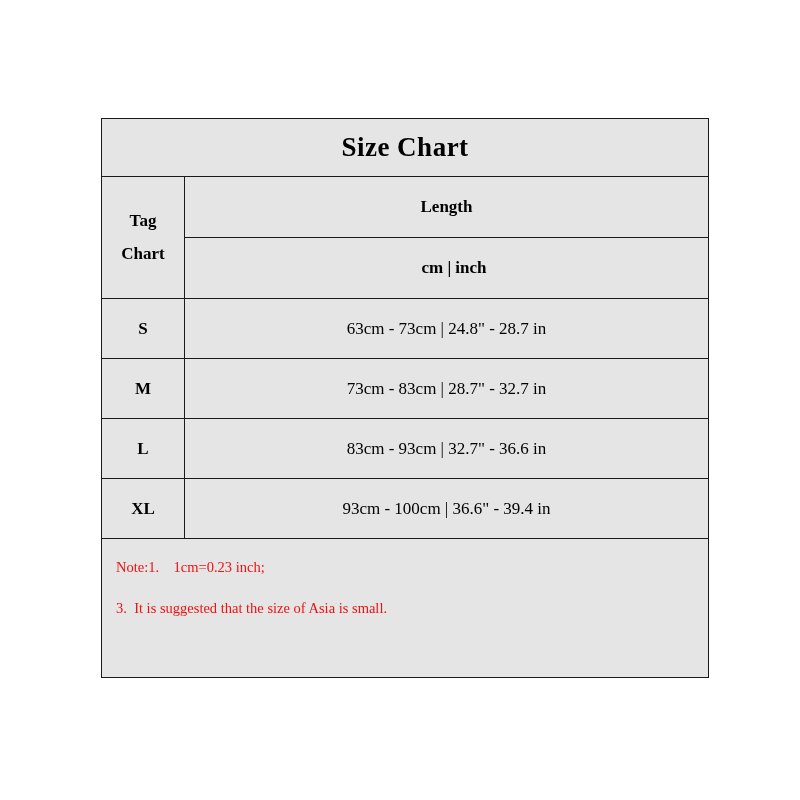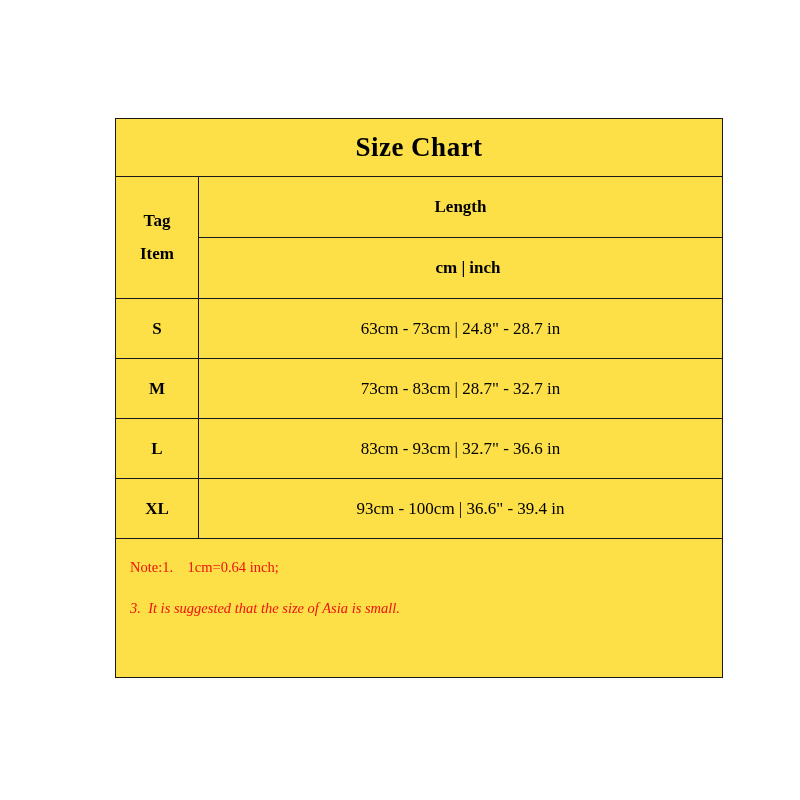--- a/index.html
+++ b/index.html
@@ -14,27 +14,27 @@
     color: #000000;
   }
   .page {
     position: relative;
     width: 800px;
     height: 800px;
     box-sizing: border-box;
   }
   .chart-wrap {
     position: absolute;
-    left: 115px;
+    left: 101px;
     top: 118px;
     width: 608px;
     height: 560px;
     border: 1px solid #1a1a1a;
     box-sizing: border-box;
-    background: #fde047;
+    background: #e5e5e5;
   }
   .title-row {
     height: 57px;
     border-bottom: 1px solid #1a1a1a;
     display: flex;
     align-items: center;
     justify-content: center;
   }
   .title-row .title {
     font-size: 27px;
@@ -92,39 +92,38 @@
     color: #ee1111;
     font-size: 14.5px;
     line-height: 1.5;
   }
   .note-line {
     margin-bottom: 19px;
     white-space: pre;
   }
   .note-line:last-child {
     margin-bottom: 17px;
-    font-style: italic;
   }
 </style>
 </head>
 <body>
 
 <div class="page">
   <div class="chart-wrap">
 
     <div class="title-row">
       <span class="title">Size Chart</span>
     </div>
 
     <table class="size-table">
       <tbody>
           <tr>
         <td rowspan="2" class="tag-cell">
           <div>Tag</div>
-          <div>Item</div>
+          <div>Chart</div>
         </td>
         <td class="hdr">Length</td>
       </tr>
       <tr>
         <td class="sub-hdr">cm | inch</td>
       </tr>
 
       <tr class="body-row">
         <td class="sz">S</td>
         <td class="val">63cm - 73cm | 24.8" - 28.7 in</td>
@@ -138,18 +137,18 @@
         <td class="val">83cm - 93cm | 32.7" - 36.6 in</td>
       </tr>
       <tr class="body-row">
         <td class="sz">XL</td>
         <td class="val">93cm - 100cm | 36.6" - 39.4 in</td>
       </tr>
     </tbody>
       </table>
 
     <div class="notes">
-      <div class="note-line">Note:1.    1cm=0.64 inch;</div>
+      <div class="note-line">Note:1.    1cm=0.23 inch;</div>
       <div class="note-line">3.  It is suggested that the size of Asia is small.</div>
     </div>
 
   </div>
 </div>
 
 </body></html>

